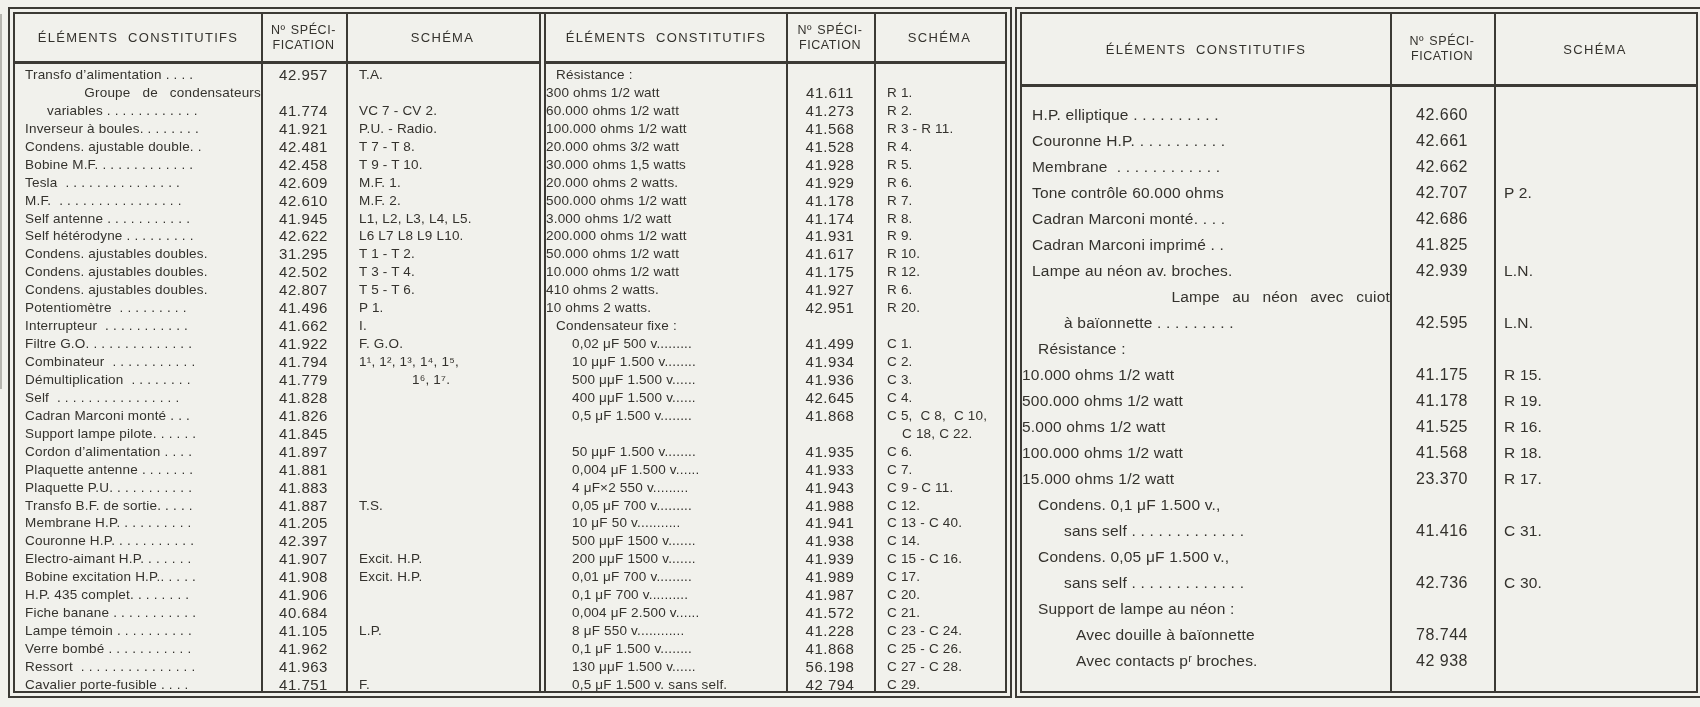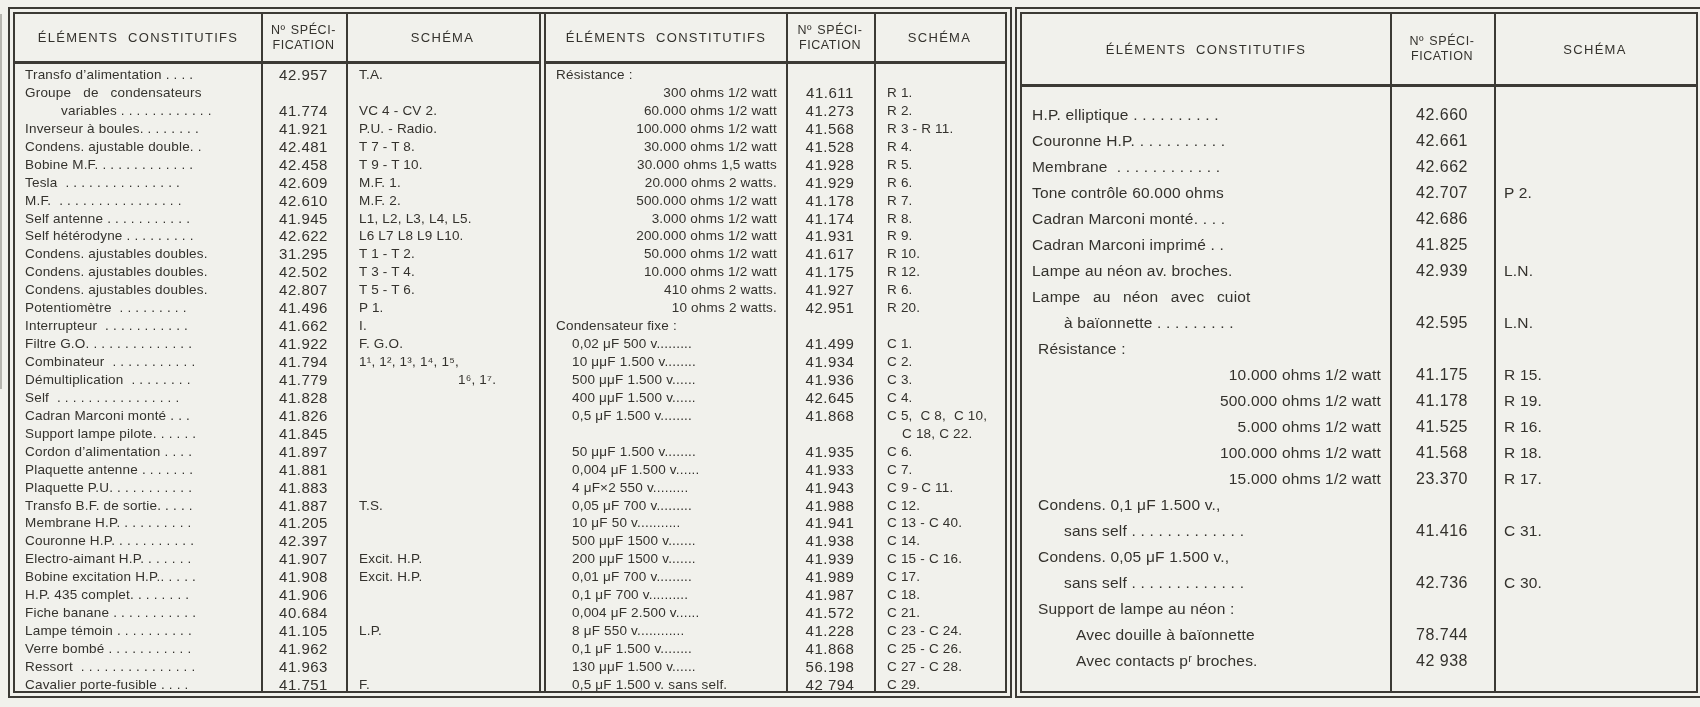--- a/index.html
+++ b/index.html
@@ -81,34 +81,34 @@
     line-height:var(--rh);
     white-space:pre;
     overflow:hidden;
     letter-spacing:.2px;
   }
   .c-el{padding-left:10px;}
   .t-middle .c-el{padding-left:26px;}
   .t-right  .c-el{}
   .c-el.s-sec{padding-left:10px;}
   .t-right .c-el.s-sec{padding-left:16px;}
-  .c-el.s-r{text-align:right;padding-left:0;padding-right:9px;}
-  .c-el.s-i{padding-left:46px;}
+  .c-el.s-r{padding-left:0;padding-right:9px;}
+  .c-el.s-i{padding-left:32px;}
   .t-right .c-el.s-i{padding-left:42px;}
   .c-el.s-i2{padding-left:54px;}
-  .c-el.s-j{word-spacing:8px;}
+  .c-el.s-j{word-spacing:8px;text-align:right;}
   .c-spec{
     text-align:center;
     font-size:15px;letter-spacing:.5px;
   }
   .t-right .c-spec{font-size:16px;}
   .c-sch{padding-left:13px;}
   .t-right .c-sch{padding-left:10px;}
   .c-sch.s-i{padding-left:28px;}
-  .c-sch.s-i2{padding-left:112px;}
+  .c-sch.s-i2{padding-left:66px;}
 </style>
 </head>
 <body>
 
 <div class="page">
   <div class="scan-edge"></div>
 
   <div class="box box-a">
     <div class="box-inner">
 
@@ -119,21 +119,21 @@
           <div class="th th-el">ÉLÉMENTS CONSTITUTIFS</div>
           <div class="th th-spec">
             <span>Nº SPÉCI-</span>
             <span>FICATION</span>
           </div>
           <div class="th th-sch">SCHÉMA</div>
         </header>
         <div class="tbody">
             <div style="display: contents;"><div class="cell c-el">Transfo d’alimentation . . . .</div><div class="cell c-spec">42.957</div><div class="cell c-sch">T.A.</div></div>
             <div style="display: contents;"><div class="cell c-el s-j">Groupe de condensateurs</div><div class="cell c-spec"></div><div class="cell c-sch"></div></div>
-            <div style="display: contents;"><div class="cell c-el s-i">variables . . . . . . . . . . . .</div><div class="cell c-spec">41.774</div><div class="cell c-sch">VC 4 - CV 2.</div></div>
+            <div style="display: contents;"><div class="cell c-el s-i">variables . . . . . . . . . . . .</div><div class="cell c-spec">41.774</div><div class="cell c-sch">VC 7 - CV 2.</div></div>
             <div style="display: contents;"><div class="cell c-el">Inverseur à boules. . . . . . . .</div><div class="cell c-spec">41.921</div><div class="cell c-sch">P.U. - Radio.</div></div>
             <div style="display: contents;"><div class="cell c-el">Condens. ajustable double. .</div><div class="cell c-spec">42.481</div><div class="cell c-sch">T 7 - T 8.</div></div>
             <div style="display: contents;"><div class="cell c-el">Bobine M.F. . . . . . . . . . . . .</div><div class="cell c-spec">42.458</div><div class="cell c-sch">T 9 - T 10.</div></div>
             <div style="display: contents;"><div class="cell c-el">Tesla  . . . . . . . . . . . . . . .</div><div class="cell c-spec">42.609</div><div class="cell c-sch">M.F. 1.</div></div>
             <div style="display: contents;"><div class="cell c-el">M.F.  . . . . . . . . . . . . . . . .</div><div class="cell c-spec">42.610</div><div class="cell c-sch">M.F. 2.</div></div>
             <div style="display: contents;"><div class="cell c-el">Self antenne . . . . . . . . . . .</div><div class="cell c-spec">41.945</div><div class="cell c-sch">L1, L2, L3, L4, L5.</div></div>
             <div style="display: contents;"><div class="cell c-el">Self hétérodyne . . . . . . . . .</div><div class="cell c-spec">42.622</div><div class="cell c-sch">L6 L7 L8 L9 L10.</div></div>
             <div style="display: contents;"><div class="cell c-el">Condens. ajustables doubles.</div><div class="cell c-spec">31.295</div><div class="cell c-sch">T 1 - T 2.</div></div>
             <div style="display: contents;"><div class="cell c-el">Condens. ajustables doubles.</div><div class="cell c-spec">42.502</div><div class="cell c-sch">T 3 - T 4.</div></div>
             <div style="display: contents;"><div class="cell c-el">Condens. ajustables doubles.</div><div class="cell c-spec">42.807</div><div class="cell c-sch">T 5 - T 6.</div></div>
@@ -173,21 +173,21 @@
             <span>Nº SPÉCI-</span>
             <span>FICATION</span>
           </div>
           <div class="th th-sch">SCHÉMA</div>
         </header>
         <div class="tbody">
             <div style="display: contents;"><div class="cell c-el s-sec">Résistance :</div><div class="cell c-spec"></div><div class="cell c-sch"></div></div>
             <div style="display: contents;"><div class="cell c-el s-r">300 ohms 1/2 watt</div><div class="cell c-spec">41.611</div><div class="cell c-sch">R 1.</div></div>
             <div style="display: contents;"><div class="cell c-el s-r">60.000 ohms 1/2 watt</div><div class="cell c-spec">41.273</div><div class="cell c-sch">R 2.</div></div>
             <div style="display: contents;"><div class="cell c-el s-r">100.000 ohms 1/2 watt</div><div class="cell c-spec">41.568</div><div class="cell c-sch">R 3 - R 11.</div></div>
-            <div style="display: contents;"><div class="cell c-el s-r">30.000 ohms 1/2 watt</div><div class="cell c-spec">41.528</div><div class="cell c-sch">R 4.</div></div>
+            <div style="display: contents;"><div class="cell c-el s-r">20.000 ohms 3/2 watt</div><div class="cell c-spec">41.528</div><div class="cell c-sch">R 4.</div></div>
             <div style="display: contents;"><div class="cell c-el s-r">30.000 ohms 1,5 watts</div><div class="cell c-spec">41.928</div><div class="cell c-sch">R 5.</div></div>
             <div style="display: contents;"><div class="cell c-el s-r">20.000 ohms 2 watts.</div><div class="cell c-spec">41.929</div><div class="cell c-sch">R 6.</div></div>
             <div style="display: contents;"><div class="cell c-el s-r">500.000 ohms 1/2 watt</div><div class="cell c-spec">41.178</div><div class="cell c-sch">R 7.</div></div>
             <div style="display: contents;"><div class="cell c-el s-r">3.000 ohms 1/2 watt</div><div class="cell c-spec">41.174</div><div class="cell c-sch">R 8.</div></div>
             <div style="display: contents;"><div class="cell c-el s-r">200.000 ohms 1/2 watt</div><div class="cell c-spec">41.931</div><div class="cell c-sch">R 9.</div></div>
             <div style="display: contents;"><div class="cell c-el s-r">50.000 ohms 1/2 watt</div><div class="cell c-spec">41.617</div><div class="cell c-sch">R 10.</div></div>
             <div style="display: contents;"><div class="cell c-el s-r">10.000 ohms 1/2 watt</div><div class="cell c-spec">41.175</div><div class="cell c-sch">R 12.</div></div>
             <div style="display: contents;"><div class="cell c-el s-r">410 ohms 2 watts.</div><div class="cell c-spec">41.927</div><div class="cell c-sch">R 6.</div></div>
             <div style="display: contents;"><div class="cell c-el s-r">10 ohms 2 watts.</div><div class="cell c-spec">42.951</div><div class="cell c-sch">R 20.</div></div>
             <div style="display: contents;"><div class="cell c-el s-sec">Condensateur fixe :</div><div class="cell c-spec"></div><div class="cell c-sch"></div></div>
@@ -198,21 +198,21 @@
             <div style="display: contents;"><div class="cell c-el">0,5 μF 1.500 v........</div><div class="cell c-spec">41.868</div><div class="cell c-sch">C 5,  C 8,  C 10,</div></div>
             <div style="display: contents;"><div class="cell c-el"></div><div class="cell c-spec"></div><div class="cell c-sch s-i">C 18, C 22.</div></div>
             <div style="display: contents;"><div class="cell c-el">50 μμF 1.500 v........</div><div class="cell c-spec">41.935</div><div class="cell c-sch">C 6.</div></div>
             <div style="display: contents;"><div class="cell c-el">0,004 μF 1.500 v......</div><div class="cell c-spec">41.933</div><div class="cell c-sch">C 7.</div></div>
             <div style="display: contents;"><div class="cell c-el">4 μF×2 550 v.........</div><div class="cell c-spec">41.943</div><div class="cell c-sch">C 9 - C 11.</div></div>
             <div style="display: contents;"><div class="cell c-el">0,05 μF 700 v.........</div><div class="cell c-spec">41.988</div><div class="cell c-sch">C 12.</div></div>
             <div style="display: contents;"><div class="cell c-el">10 μF 50 v...........</div><div class="cell c-spec">41.941</div><div class="cell c-sch">C 13 - C 40.</div></div>
             <div style="display: contents;"><div class="cell c-el">500 μμF 1500 v.......</div><div class="cell c-spec">41.938</div><div class="cell c-sch">C 14.</div></div>
             <div style="display: contents;"><div class="cell c-el">200 μμF 1500 v.......</div><div class="cell c-spec">41.939</div><div class="cell c-sch">C 15 - C 16.</div></div>
             <div style="display: contents;"><div class="cell c-el">0,01 μF 700 v.........</div><div class="cell c-spec">41.989</div><div class="cell c-sch">C 17.</div></div>
-            <div style="display: contents;"><div class="cell c-el">0,1 μF 700 v..........</div><div class="cell c-spec">41.987</div><div class="cell c-sch">C 18.</div></div>
+            <div style="display: contents;"><div class="cell c-el">0,1 μF 700 v..........</div><div class="cell c-spec">41.987</div><div class="cell c-sch">C 20.</div></div>
             <div style="display: contents;"><div class="cell c-el">0,004 μF 2.500 v......</div><div class="cell c-spec">41.572</div><div class="cell c-sch">C 21.</div></div>
             <div style="display: contents;"><div class="cell c-el">8 μF 550 v............</div><div class="cell c-spec">41.228</div><div class="cell c-sch">C 23 - C 24.</div></div>
             <div style="display: contents;"><div class="cell c-el">0,1 μF 1.500 v........</div><div class="cell c-spec">41.868</div><div class="cell c-sch">C 25 - C 26.</div></div>
             <div style="display: contents;"><div class="cell c-el">130 μμF 1.500 v......</div><div class="cell c-spec">56.198</div><div class="cell c-sch">C 27 - C 28.</div></div>
             <div style="display: contents;"><div class="cell c-el">0,5 μF 1.500 v. sans self.</div><div class="cell c-spec">42 794</div><div class="cell c-sch">C 29.</div></div>
           </div>
       </section>
 
     </div>
   </div>

